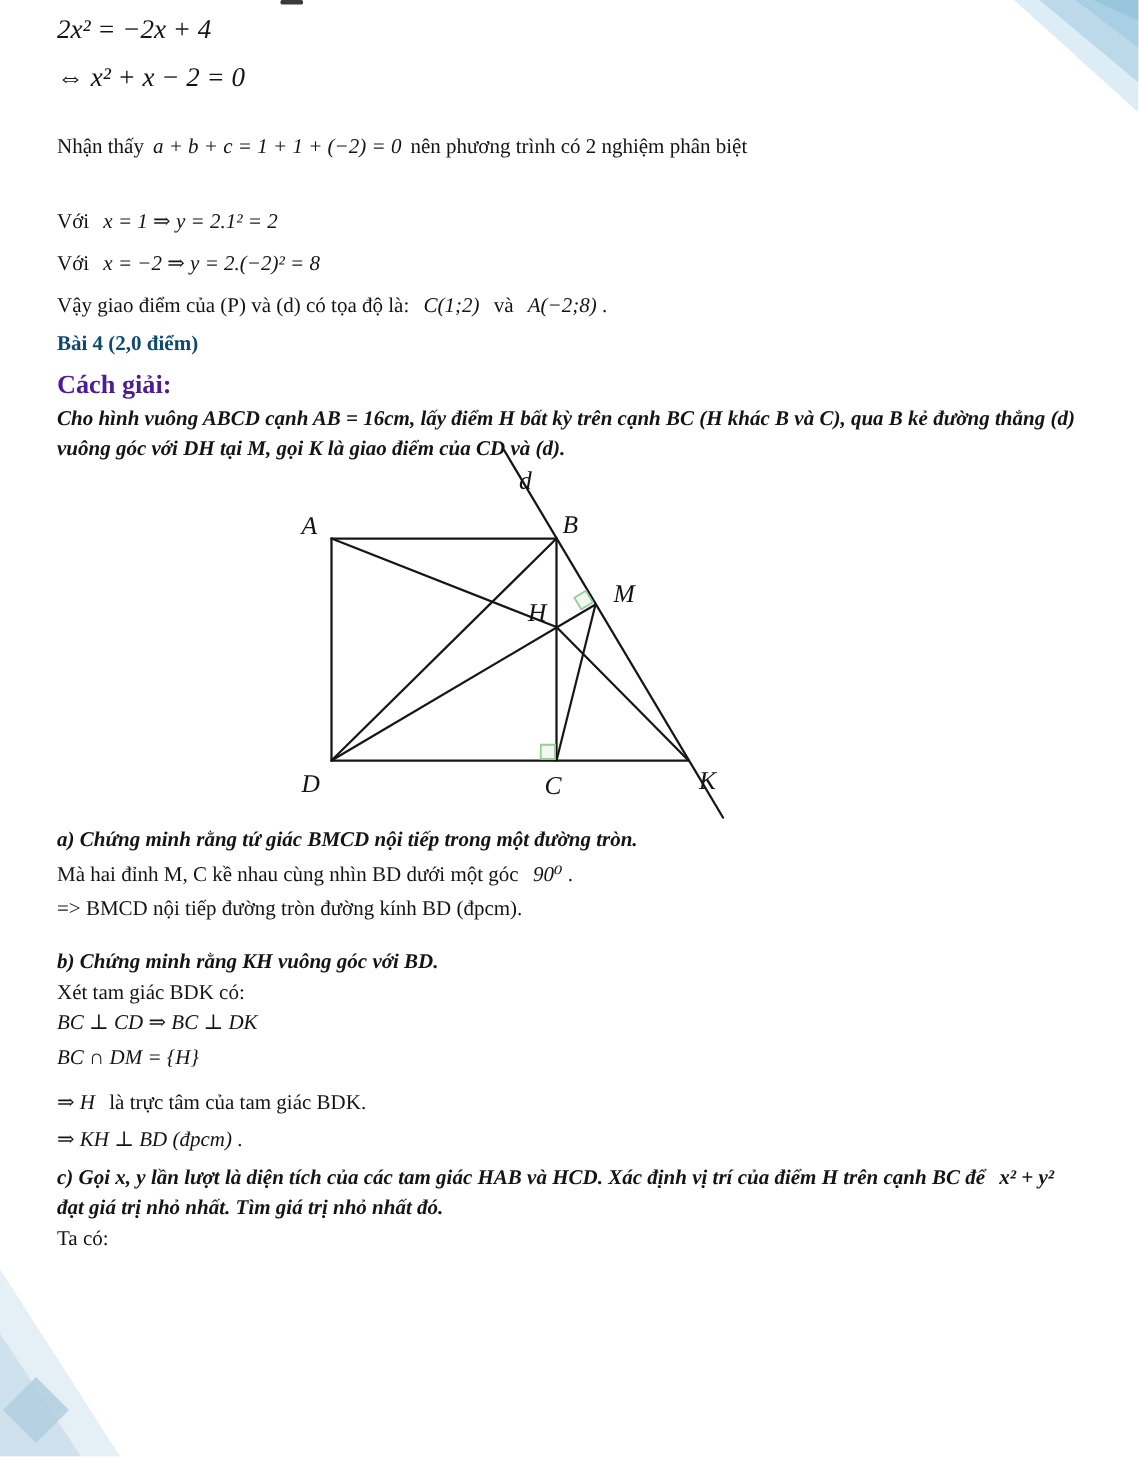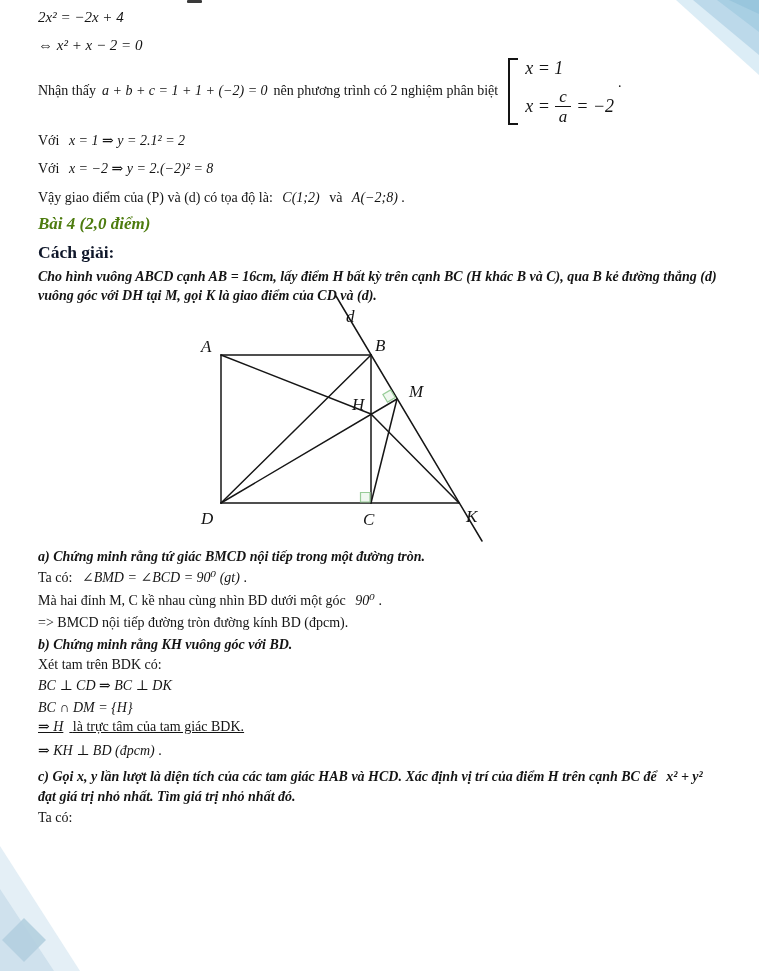--- a/index.html
+++ b/index.html
@@ -3,27 +3,27 @@
 <meta charset="utf-8">
 <style>
   html,body{margin:0;padding:0;}
   body{
     width:759px;height:971px;position:relative;overflow:hidden;
     background:#ffffff;color:#141414;
     font-family:"Liberation Serif","DejaVu Serif",serif;
   }
   .content{position:absolute;inset:0;padding:6px 39px 0 38px;box-sizing:border-box;}
   .line{font-size:14px;line-height:1.32;}
-  .eq{font-size:15px;}
+  .eq{font-size:18px;}
   .math{font-style:italic;}
   .mr{margin-right:6px;}
   .ml{margin-left:6px;}
   .row{display:flex;align-items:center;flex-wrap:nowrap;}
-  .red-bold{color:#4d7c0f;font-weight:bold;font-size:17px;font-style:italic;}
-  .navy-bold{color:#0f172a;font-weight:bold;font-size:17.5px;}
+  .red-bold{color:#0c4a6e;font-weight:bold;font-size:14px;}
+  .navy-bold{color:#4c1d95;font-weight:bold;font-size:17.5px;}
   .bi{font-weight:bold;font-style:italic;line-height:1.42;}
   
   .sys{display:inline-flex;align-items:stretch;margin-left:10px;}
   .bracket{width:8px;border-left:2px solid #141414;border-top:2px solid #141414;border-bottom:2px solid #141414;margin-right:7px;}
   .cases{display:flex;flex-direction:column;justify-content:center;gap:9px;font-size:18px;}
   .case-row{display:flex;align-items:center;}
   .frac{display:inline-flex;flex-direction:column;align-items:center;line-height:1.02;margin:0 5px;font-size:17px;}
   .frac .den{border-top:1.5px solid #141414;padding:1px 4px 0 4px;}
   .frac .num{padding:0 4px 1px 4px;}
   .sys-dot{align-self:center;margin-left:4px;transform:translateY(-8px);}
@@ -54,35 +54,20 @@
 
 <div class="content">
 
   <div class="line eq math" style="margin-top:2px;">2x² = −2x + 4</div>
   <div class="line eq math" style="margin-top:8px;">⇔ x² + x − 2 = 0</div>
 
   <div class="row" style="margin-top:4px;height:64px;">
     <span class="line mr">Nhận thấy</span>
     <span class="line math mr">a + b + c = 1 + 1 + (−2) = 0</span>
     <span class="line">nên phương trình có 2 nghiệm phân biệt</span>
-    <span class="sys">
-      <span class="bracket"></span>
-      <span class="cases">
-        <span class="case-row math">x = 1</span>
-        <span class="case-row math">
-          <span>x =</span>
-          <span class="frac">
-            <span class="num">c</span>
-            <span class="den">a</span>
-          </span>
-          <span>= −2</span>
-        </span>
-      </span>
-      <span class="sys-dot line">.</span>
-    </span>
   </div>
 
   <div class="line" style="margin-top:8px;">
     <span class="mr">Với</span>
     <span class="math">x = 1 ⇒ y = 2.1² = 2</span>
   </div>
   <div class="line" style="margin-top:10px;">
     <span class="mr">Với</span>
     <span class="math">x = −2 ⇒ y = 2.(−2)² = 8</span>
   </div>
@@ -123,37 +108,32 @@
         <text x="390" y="465">H</text>
         <text x="447" y="452">M</text>
         <text x="239" y="579">D</text>
         <text x="401" y="580">C</text>
         <text x="504" y="577">K</text>
       </g>
     </svg>
   </div>
 
   <div class="line bi">a) Chứng minh rằng tứ giác BMCD nội tiếp trong một đường tròn.</div>
-  <div class="line" style="margin-top:2px;">
-    <span class="mr">Ta có:</span>
-    <span class="math">∠BMD = ∠BCD = 90⁰ (gt)</span>
-    <span>.</span>
-  </div>
   <div class="line" style="margin-top:4px;">
     <span class="mr">Mà hai đỉnh M, C kề nhau cùng nhìn BD dưới một góc</span>
     <span class="math">90⁰</span>
     <span>.</span>
   </div>
   <div class="line" style="margin-top:4px;">=&gt; BMCD nội tiếp đường tròn đường kính BD (đpcm).</div>
 
-  <div class="line bi" style="margin-top:2px;">b) Chứng minh rằng KH vuông góc với BD.</div>
-  <div class="line" style="margin-top:2px;">Xét tam trên BDK có:</div>
+  <div class="line bi" style="margin-top:16px;">b) Chứng minh rằng KH vuông góc với BD.</div>
+  <div class="line" style="margin-top:2px;">Xét tam giác BDK có:</div>
   <div class="line math" style="margin-top:2px;">BC ⊥ CD ⇒ BC ⊥ DK</div>
   <div class="line math" style="margin-top:4px;">BC ∩ DM = {H}</div>
-  <div class="line" style="margin-top:0;text-decoration:underline;">
+  <div class="line" style="margin-top:12px;">
     <span class="math mr">⇒ H</span>
     <span>là trực tâm của tam giác BDK.</span>
   </div>
   <div class="line" style="margin-top:6px;">
     <span class="math">⇒ KH ⊥ BD (đpcm)</span>
     <span>.</span>
   </div>
 
   <div class="line bi" style="margin-top:6px;">
     <span>c) Gọi x, y lần lượt là diện tích của các tam giác HAB và HCD. Xác định vị trí của điểm H trên cạnh BC để</span>

